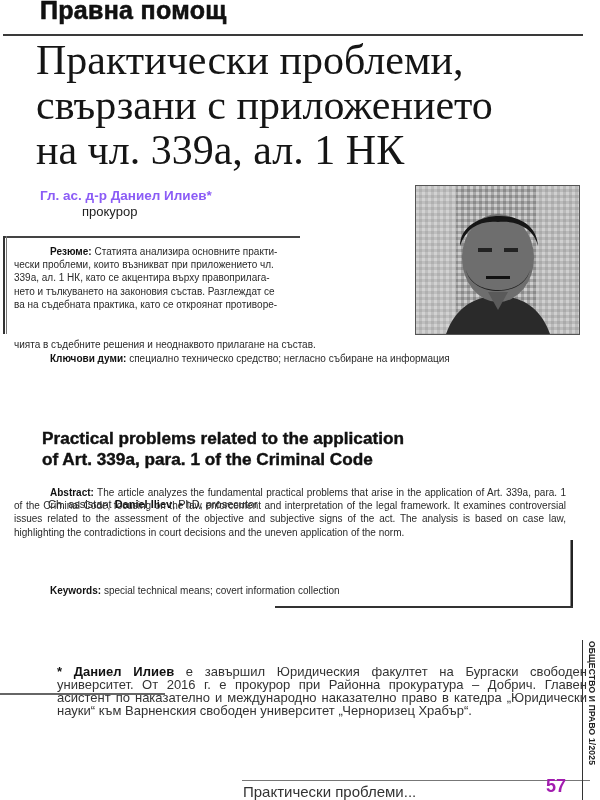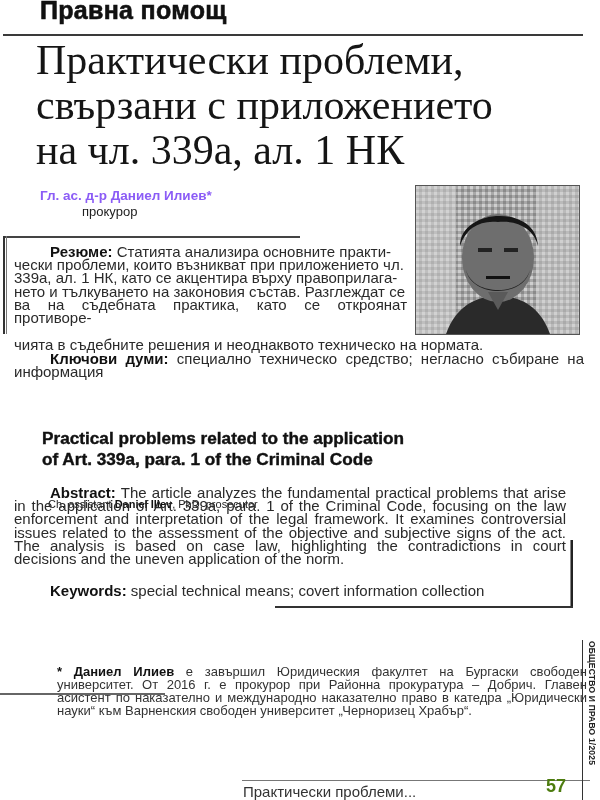--- a/index.html
+++ b/index.html
@@ -7,40 +7,40 @@
   .abs { position: absolute; }
   .section-label { left: 40px; top: -4px; font-family: "Liberation Sans", sans-serif; font-weight: 900; font-size: 25px; letter-spacing: 0.3px; color: #111; -webkit-text-stroke: 0.6px #111; }
   .top-rule { left: 3px; top: 34px; width: 580px; height: 2px; background: #3a3a3a; }
   .title { left: 36px; top: 38px; width: 520px; font-family: "Liberation Serif", serif; font-size: 42px; line-height: 45px; color: #151515; }
   .title div { white-space: nowrap; }
   .author-bg { left: 40px; top: 188px; font-weight: bold; font-size: 13.5px; color: #8b5cf6; }
   .author-role { left: 40px; top: 204px; font-size: 13px; color: #222; margin-left: 42px; }
   .photo { left: 415px; top: 185px; width: 163px; height: 148px; border: 1px solid #555; overflow: hidden; background: #9a9a9a; }
   .box-bg-top { left: 3px; top: 236px; width: 297px; height: 2px; background: #444; }
   .box-bg-left { left: 3px; top: 236px; width: 4px; height: 98px; border-left: 2px solid #333; border-right: 1px solid #777; box-sizing: border-box; }
-  .para { font-size: 15px; line-height: 13.2px; color: #2a2a2a; text-align: justify; }
+  .para { font-size: 10px; line-height: 13.2px; color: #2a2a2a; text-align: justify; }
   .para b { color: #111; }
   .abstract-bg { left: 14px; top: 245px; width: 393px; }
   .abstract-bg-tail { left: 14px; top: 337px; width: 580px; }
   .keywords-bg { left: 14px; top: 363px; width: 570px; }
   .indent { text-indent: 36px; }
   .title-en { left: 42px; top: 428px; font-weight: 900; font-size: 17.2px; line-height: 21px; color: #111; -webkit-text-stroke: 0.4px #111; letter-spacing: 0px; }
   .title-en div { white-space: nowrap; }
   .author-en { left: 48px; top: 498px; font-size: 11px; color: #222; }
   .author-en b { color: #111; }
   .abstract-en { left: 14px; top: 486px; width: 552px; }
   .keywords-en { left: 14px; top: 584px; width: 560px; }
   .box-en-right { left: 570px; top: 540px; width: 3px; height: 68px; border-right: 2px solid #222; border-left: 1px solid #888; box-sizing: border-box; }
   .box-en-bottom { left: 275px; top: 606px; width: 298px; height: 2px; background: #333; }
   .foot-rule { left: 0px; top: 693px; width: 165px; height: 2px; background: #666; }
   .footnote { left: 57px; top: 665px; width: 530px; font-size: 13px; line-height: 13px; color: #333; text-align: justify; }
   .footnote b { color: #111; }
   .page-rule { left: 242px; top: 780px; width: 348px; height: 1px; background: #777; }
   .running-title { left: 243px; top: 783px; font-size: 15px; color: #333; }
-  .page-number { left: 546px; top: 776px; font-weight: 900; font-size: 18px; color: #4d7c0f; }
+  .page-number { left: 546px; top: 776px; font-weight: 900; font-size: 18px; color: #a21caf; }
   .side-line { left: 582px; top: 640px; width: 1px; height: 160px; background: #333; }
   .side-journal { left: 585px; top: 640px; width: 14px; height: 125px; }
   .side-journal span { position: absolute; left: 50%; top: 50%; transform: translate(-50%, -50%) rotate(90deg); white-space: nowrap; font-weight: 900; font-size: 8.5px; color: #222; letter-spacing: 0.2px; }
 </style>
 </head>
 <body>
 
 <div class="abs section-label">Правна помощ</div>
 <div class="abs top-rule"></div>
 
@@ -79,21 +79,21 @@
 <div class="abs box-bg-top"></div>
 <div class="abs box-bg-left"></div>
 
 <div class="abs para abstract-bg">
   <div class="indent"><b>Резюме:</b> <span>Статията анализира основните практи-</span></div>
   <div>чески проблеми, които възникват при приложението чл.</div>
   <div>339а, ал. 1 НК, като се акцентира върху правоприлага-</div>
   <div>нето и тълкуването на законовия състав. Разглеждат се</div>
   <div>ва на съдебната практика, като се откроянат противоре-</div>
 </div>
-<div class="abs para abstract-bg-tail" style="top:338px;">чията в съдебните решения и неоднаквото техническо на нормата.</div>
+<div class="abs para abstract-bg-tail" style="top:338px;">чията в съдебните решения и неоднаквото прилагане на състав.</div>
 <div class="abs para keywords-bg" style="top:352px;">
   <div class="indent"><b>Ключови думи:</b> <span>специално техническо средство; негласно събиране на информация</span></div>
 </div>
 
 <div class="abs title-en">
   <div>Practical problems related to the application</div>
   <div>of Art. 339a, para. 1 of the Criminal Code</div>
 </div>
 
 <div class="abs author-en">

